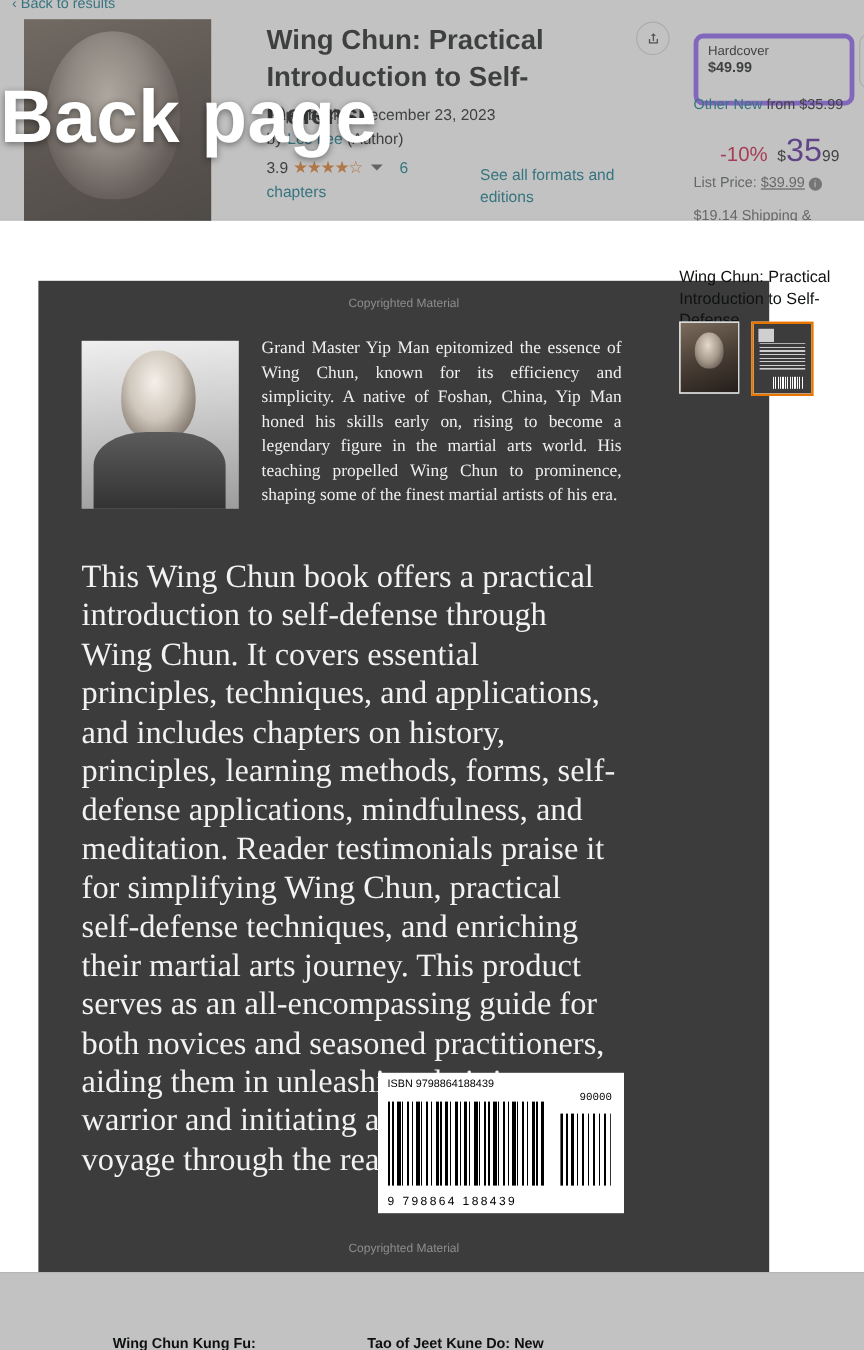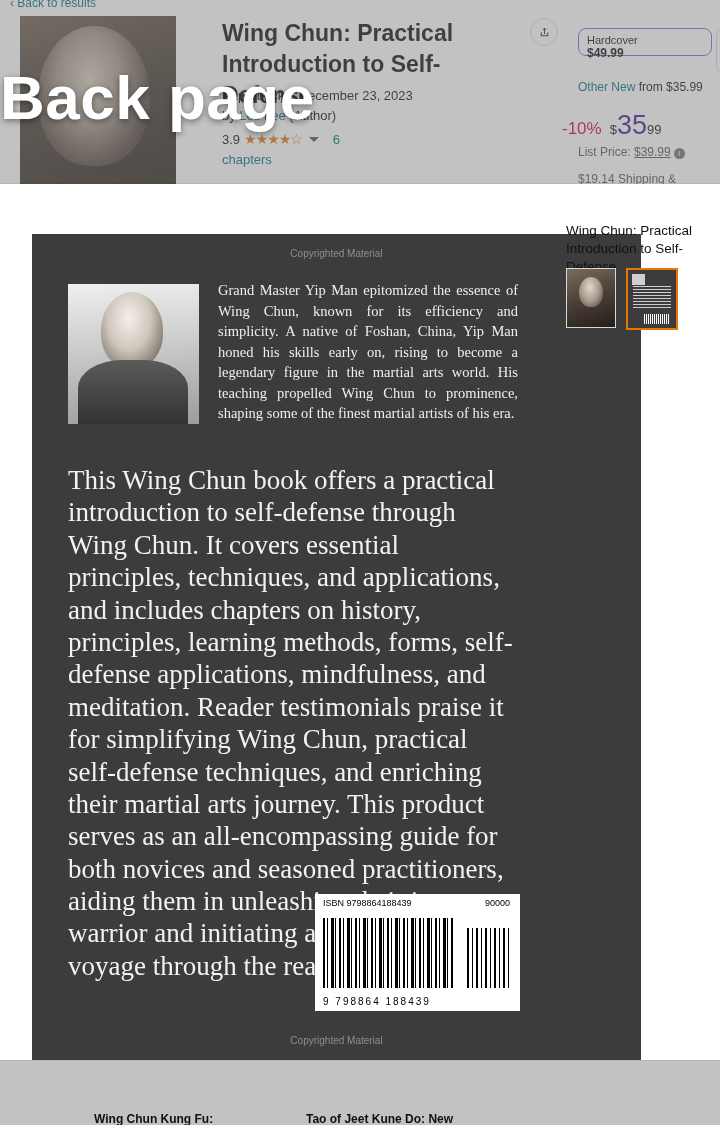--- a/index.html
+++ b/index.html
@@ -118,22 +118,22 @@
     background: #fff;
     display: flex;
     align-items: center;
     justify-content: center;
   }
   .format-box {
     position: absolute;
     left: 578px;
     top: 28px;
     width: 134px;
-    height: 28px;
-    border: 1px solid #8b5cf6;
+    height: 60px;
+    border: 4px solid #8b5cf6;
     border-radius: 8px;
     background: #fff;
     box-sizing: border-box;
     padding: 5px 8px;
   }
   .format-box .fmt-name { font-size: 11px; color: #0F1111; }
   .format-box .fmt-price { font-size: 12px; font-weight: bold; color: #0F1111; }
   .format-box2 {
     position: absolute;
     left: 716px;
@@ -147,21 +147,21 @@
   .other-new {
     position: absolute;
     left: 578px;
     top: 80px;
     font-size: 12px;
     color: #0F1111;
   }
   .other-new .lk { color: #007185; }
   .price-row {
     position: absolute;
-    left: 562px;
+    left: 600px;
     top: 110px;
     display: flex;
     align-items: baseline;
     color: #CC0C39;
   }
   .price-row .disc { font-size: 17px; }
   .price-row .cur { font-size: 13px; margin-left: 8px; color: #0F1111; }
   .price-row .whole { font-size: 27px; font-weight: 400; color: #4c1d95; }
   .price-row .frac { font-size: 13px; color: #0F1111; }
   .list-price {
@@ -316,22 +316,22 @@
   }
   .barcode-isbn {
     font-family: "Liberation Sans", sans-serif;
     font-size: 9px;
     color: #000;
     margin-left: 2px;
   }
   .barcode-90000 {
     position: absolute;
     right: 10px;
-    top: 4px;
-    font-family: Liberation Sans, sans-serif;
+    top: 16px;
+    font-family: Liberation Mono, monospace;
     font-size: 9px;
     color: #000;
   }
   .bars-main {
     position: absolute;
     left: 8px;
     top: 24px;
     width: 132px;
     height: 70px;
     background:
@@ -460,20 +460,21 @@
   </div>
 
   <div class="rating-bg">
     <span>3.9</span>
     <span class="stars">★★★★☆</span>
     <span class="caret-down"></span>
     <span class="rating-count">6</span>
   </div>
   <div class="ratings-word">chapters</div>
 
+  <div class="see-all-bg">See all formats and editions</div>
 
   <div class="share-btn">
     <svg width="13" height="13" viewBox="0 0 24 24">
       <path d="M12 3l4 4h-3v8h-2V7H8l4-4z" fill="#333"></path>
       <path d="M5 12v7h14v-7h-2v5H7v-5H5z" fill="#333"></path>
     </svg>
   </div>
 
   <div class="format-box">
     <div class="fmt-name">Hardcover</div>

